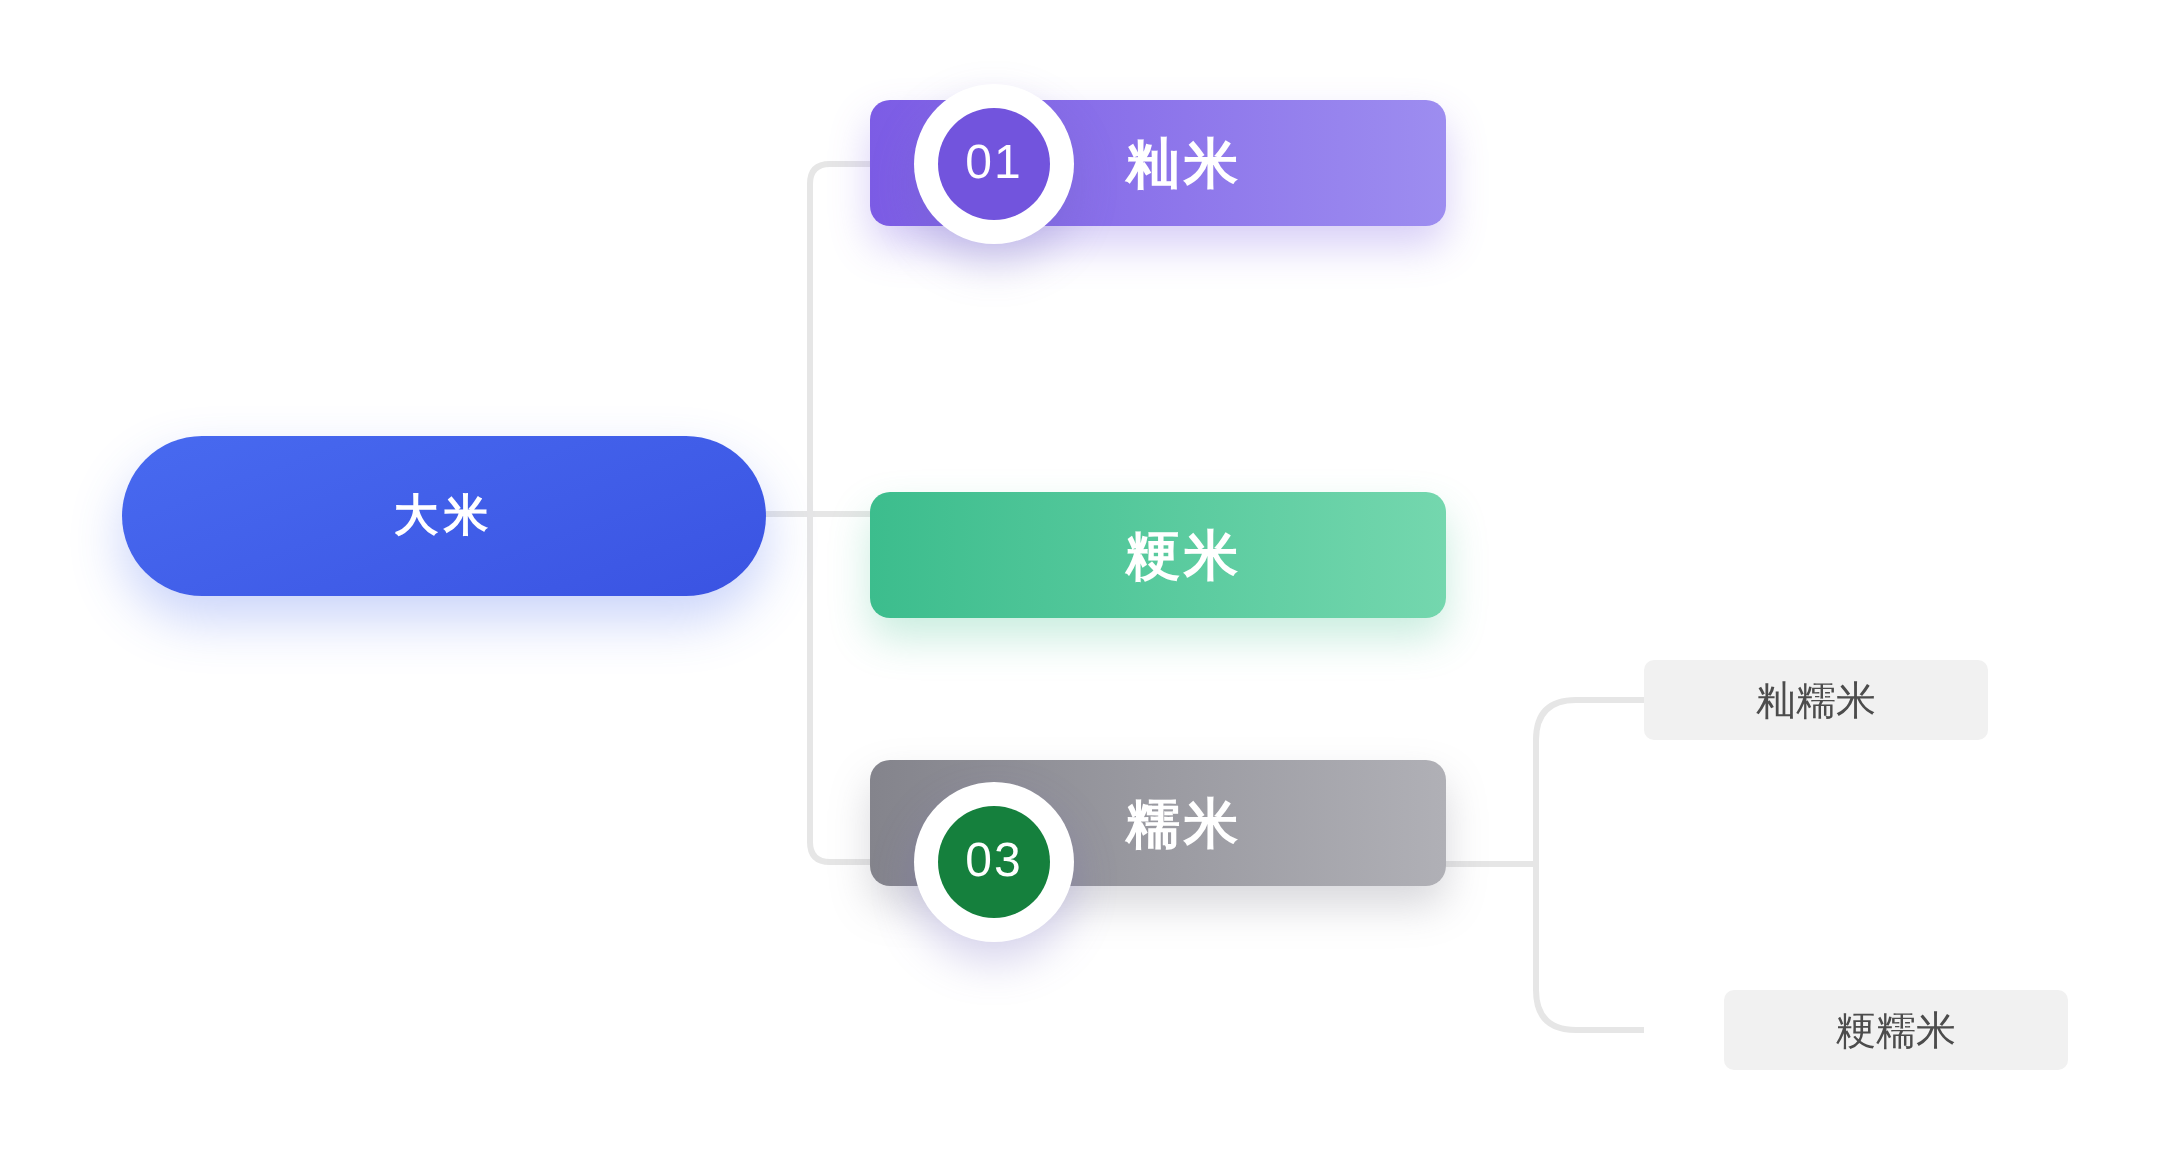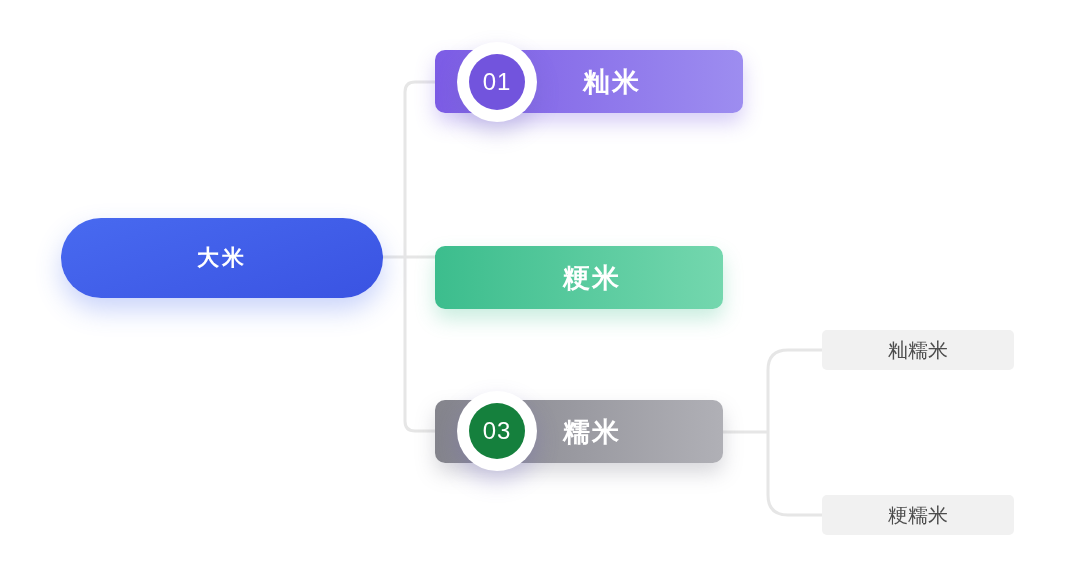--- a/index.html
+++ b/index.html
@@ -24,41 +24,41 @@
   
   .branch-bar{
     position:absolute;left:435px;width:288px;height:63px;
     border-radius:10px;
     display:flex;align-items:center;
     color:#ffffff;
   }
   .branch-bar .label{margin-left:128px;font-size:27px;font-weight:700;letter-spacing:2px;}
   #bar-0{top:50px;box-shadow:0 10px 20px rgba(124,92,229,0.30);}
   #bar-1{top:224px;box-shadow:0 10px 20px rgba(60,189,141,0.28);margin-top:22px;}
-  #bar-2{top:400px;box-shadow:0 10px 20px rgba(125,125,140,0.30);align-items:center;}
+  #bar-2{top:380px;box-shadow:0 10px 20px rgba(125,125,140,0.30);align-items:center;}
 
   
   .badge{
     position:absolute;left:457px;width:80px;height:80px;
     background:#ffffff;border-radius:50%;
     display:flex;align-items:center;justify-content:center;
     box-shadow:0 10px 22px rgba(110,100,190,0.28);
   }
   #badge-0{top:42px;}
   #badge-1{top:216px;}
   #badge-2{top:391px;}
   .badge .inner{
     width:56px;height:56px;border-radius:50%;
     display:flex;align-items:center;justify-content:center;
     color:#ffffff;font-size:24px;font-weight:400;letter-spacing:1px;
   }
 
   
   .sub-box{
-    position:absolute;left:822px;width:192px;height:40px;
+    position:absolute;left:822px;width:172px;height:40px;
     border-radius:5px;
     display:flex;align-items:center;justify-content:center;
     font-size:20px;font-weight:400;
   }
   #sub-0{top:330px;}
   #sub-1{top:495px;}
 </style>
 </head>
 <body>
 
@@ -70,21 +70,21 @@
       <path d="M435,82 H415 Q405,82 405,92 V421 Q405,431 415,431 H435"></path>
       <path d="M723,432 H768"></path>
       <path d="M822,350 H788 Q768,350 768,370 V495 Q768,515 788,515 H822"></path>
     </g>
   </svg>
 
   <div class="root-node" style="background: linear-gradient(160deg, rgb(72, 106, 240), rgb(58, 83, 226));">
     <span>大米</span>
   </div>
 
-  <div class="branch-bar" id="bar-0" style="background: linear-gradient(90deg, rgb(124, 92, 229), rgb(157, 141, 240)); padding-left: 20px;">
+  <div class="branch-bar" id="bar-0" style="background: linear-gradient(90deg, rgb(124, 92, 229), rgb(157, 141, 240));">
     <span class="label">籼米</span>
   </div>
   <div class="badge" id="badge-0">
     <div class="inner" style="background: rgb(114, 84, 221);">
       <span>01</span>
     </div>
   </div>
 
   <div class="branch-bar" id="bar-1" style="background: linear-gradient(90deg, rgb(60, 189, 141), rgb(116, 215, 174));">
     <span class="label">粳米</span>
@@ -95,17 +95,17 @@
   </div>
   <div class="badge" id="badge-2">
     <div class="inner" style="background: #15803d;">
       <span>03</span>
     </div>
   </div>
 
   <div class="sub-box" id="sub-0" style="background: rgb(241, 241, 241); color: rgb(76, 76, 76);">
     <span>籼糯米</span>
   </div>
-  <div class="sub-box" id="sub-1" style="background: rgb(241, 241, 241); color: rgb(76, 76, 76);">
+  <div class="sub-box" id="sub-1" style="background: rgb(241, 241, 241); color: rgb(76, 76, 76); margin-left: 40px;">
     <span>粳糯米</span>
   </div>
 
 </div>
 
 </body></html>

